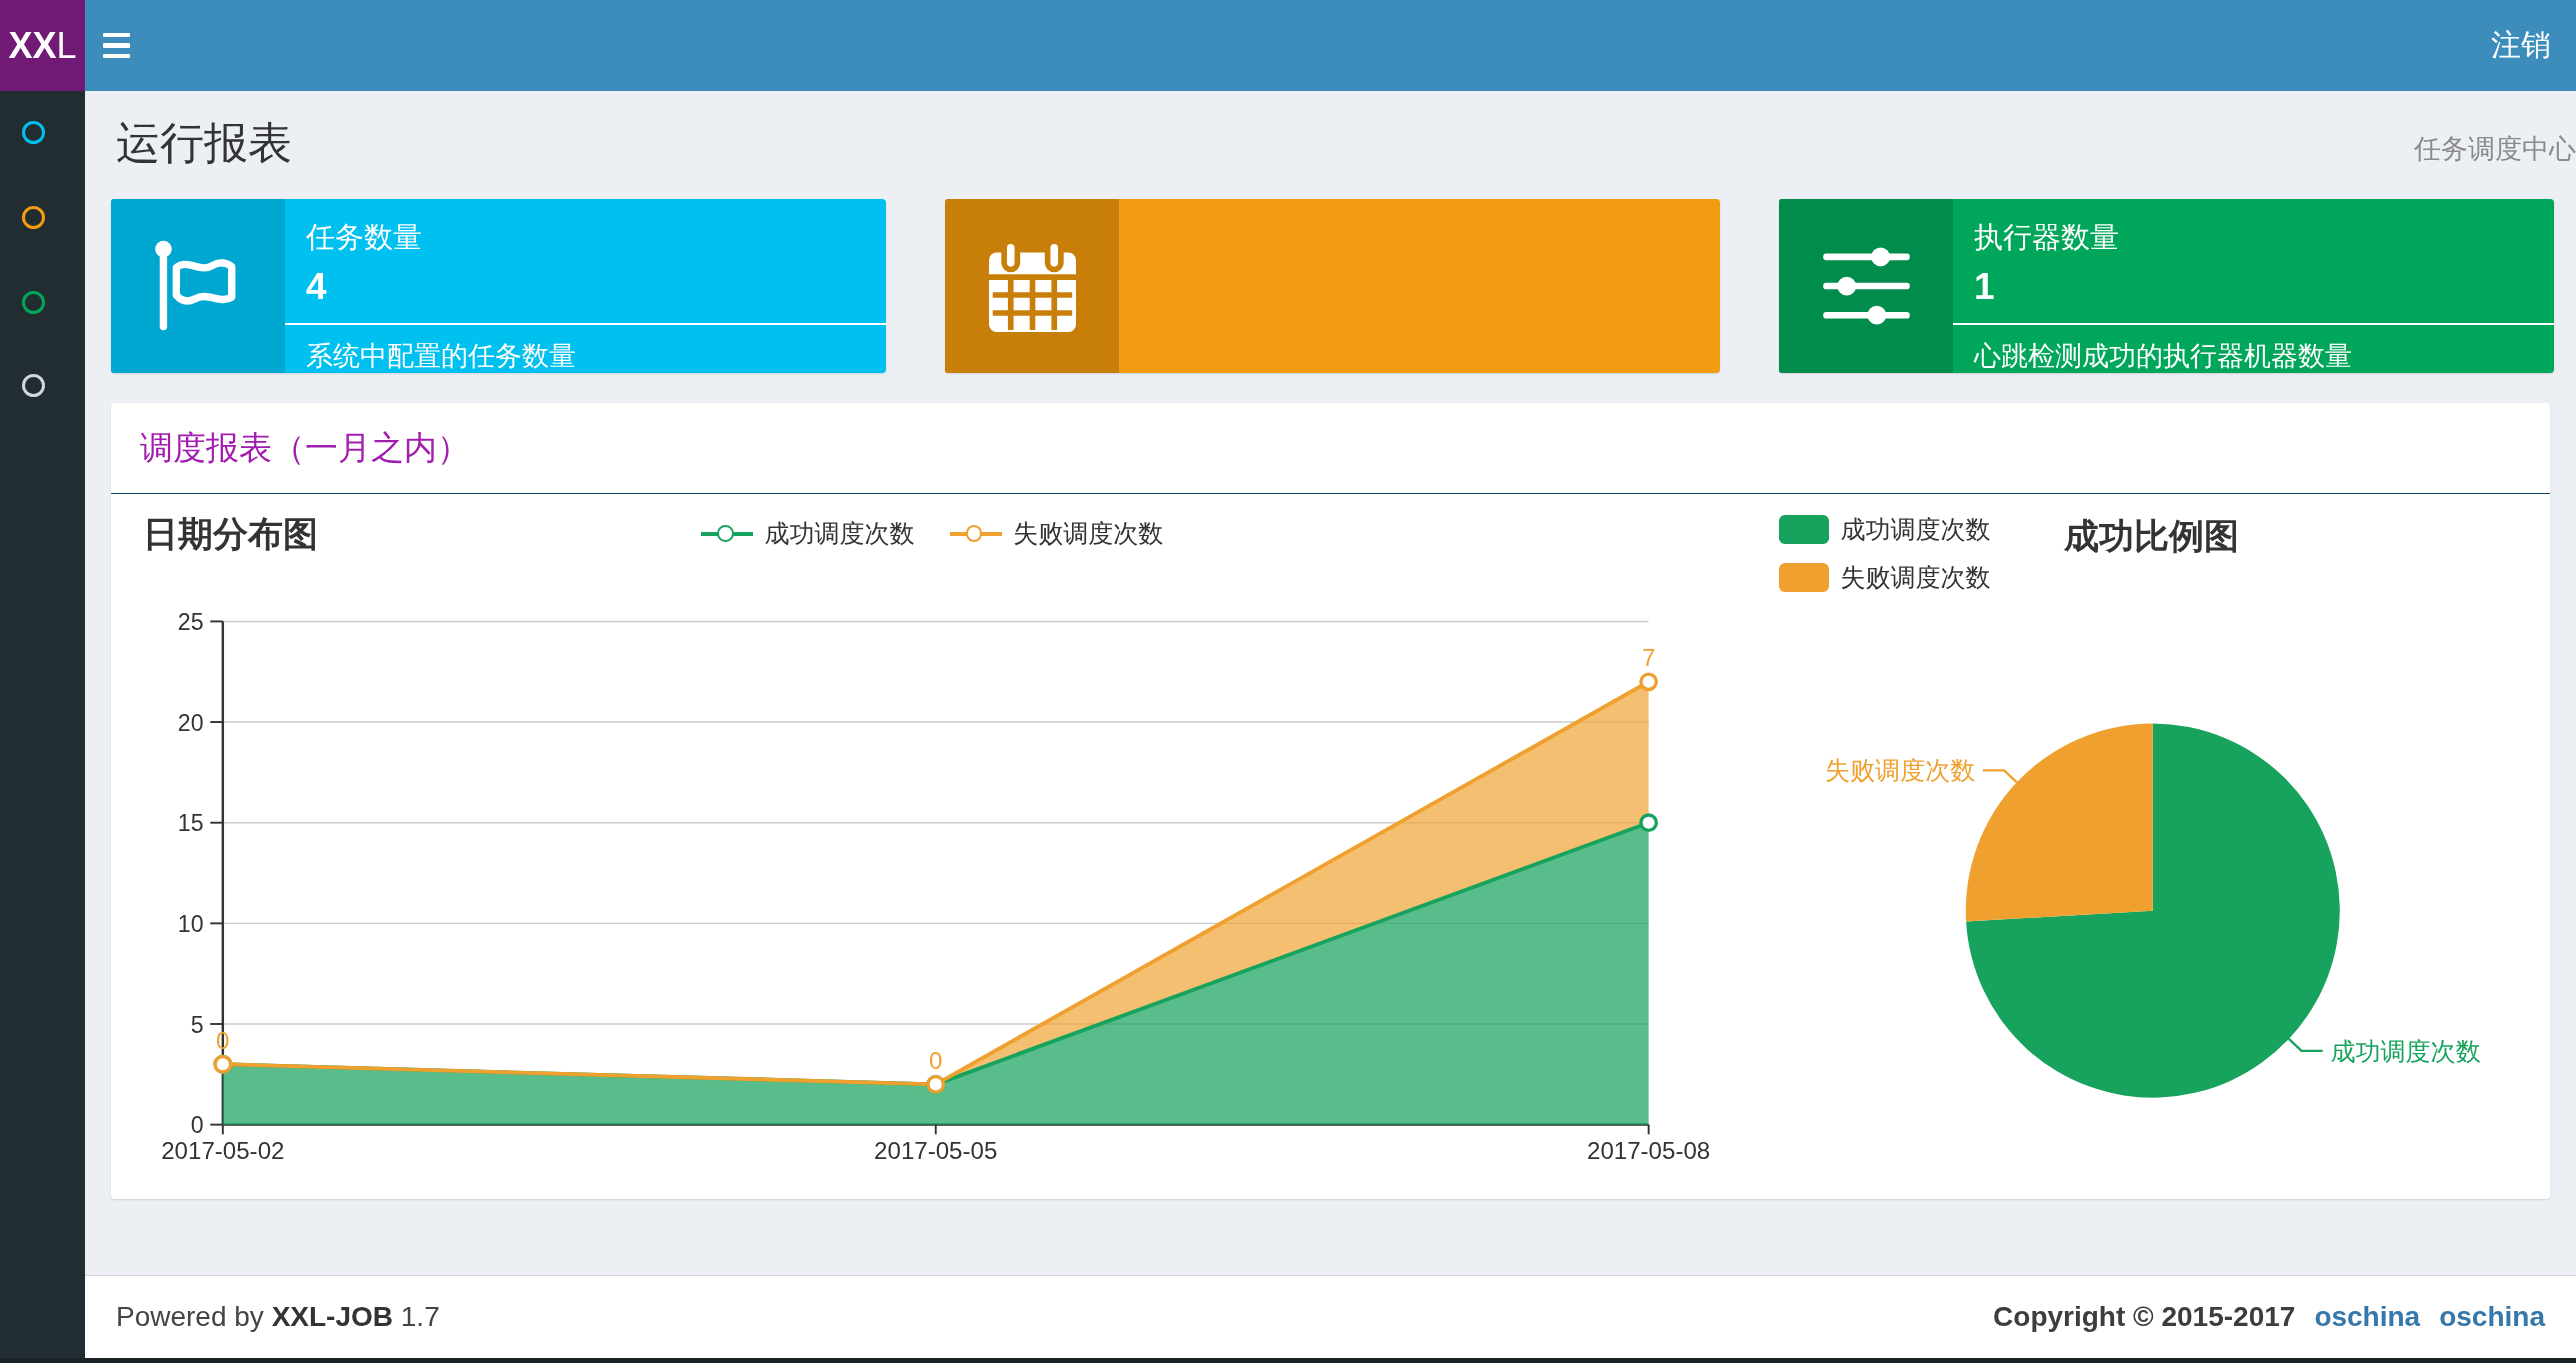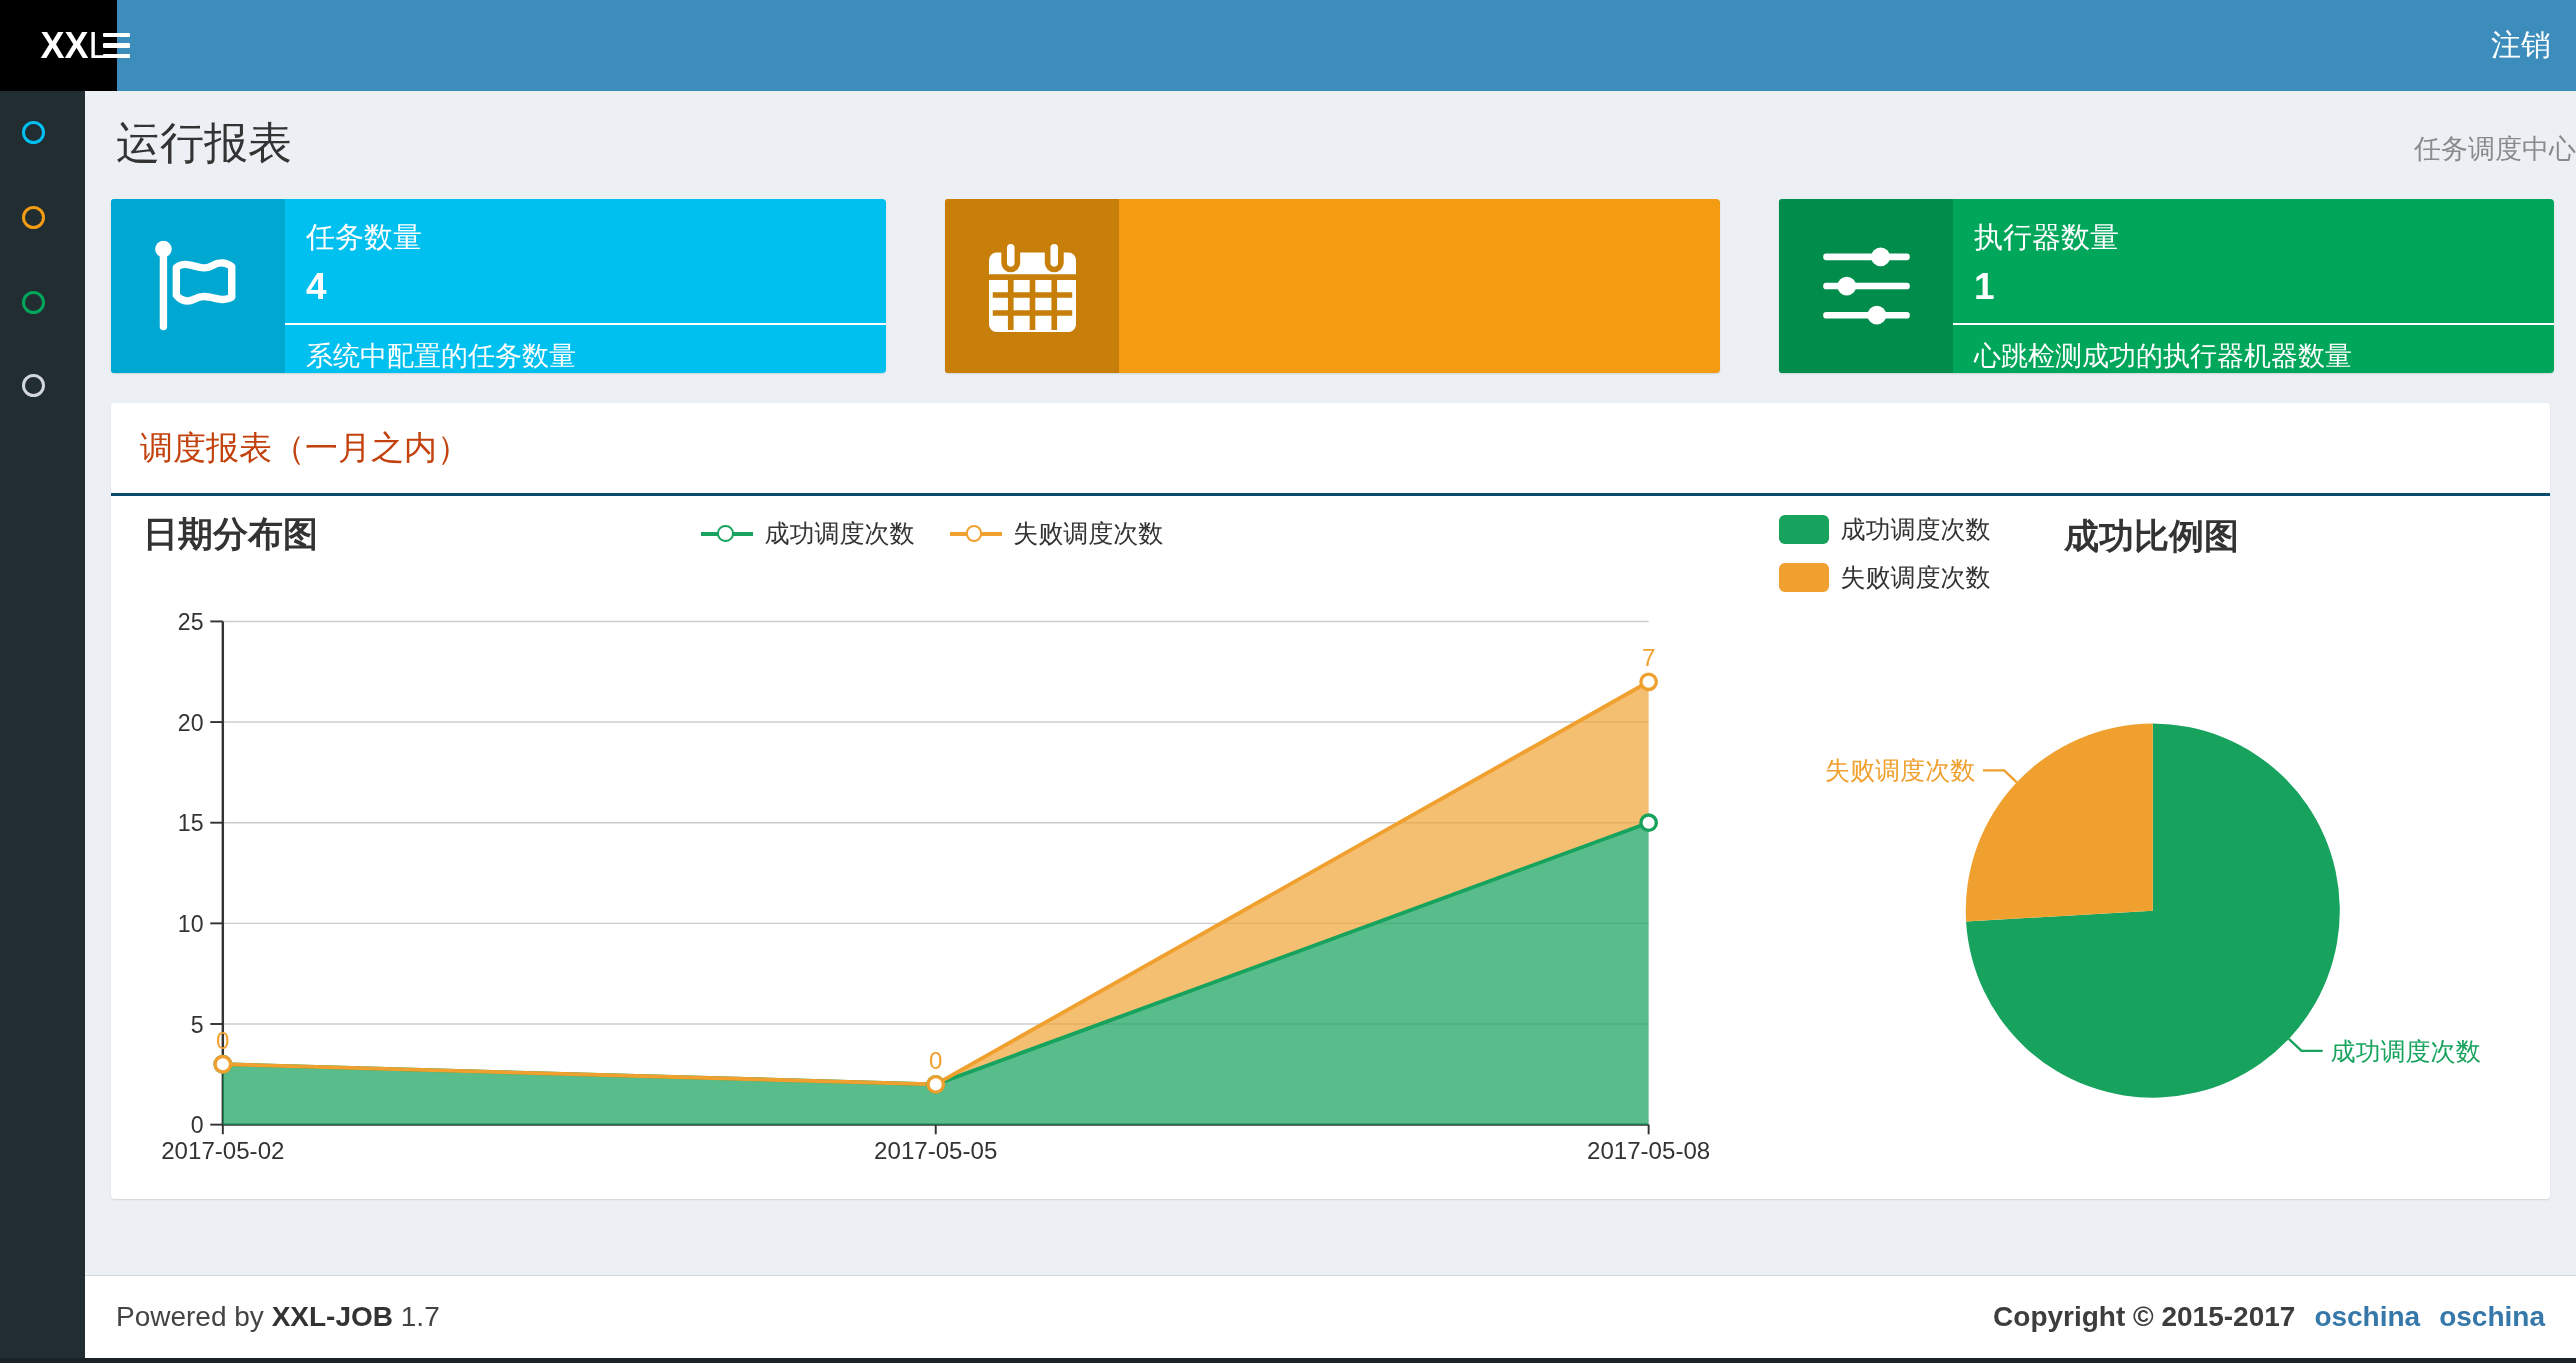--- a/index.html
+++ b/index.html
@@ -1,21 +1,21 @@
 <!DOCTYPE html>
 <html><head>
 <meta charset="utf-8">
 <style>
   html,body{margin:0;padding:0;background:#11181d;font-family:"Liberation Sans","DejaVu Sans",sans-serif;}
   .screen{position:relative;width:2576px;height:1363px;background:#1a2226;overflow:hidden;}
 
   
   .header{position:absolute;left:0;top:0;width:2576px;height:91px;background:#3c8dbc;z-index:5;}
-  .logo{position:absolute;left:0;top:0;width:85px;height:91px;background:#000000;color:#fff;
-        display:flex;align-items:center;justify-content:center;font-size:36px;padding-left:32px;}
+  .logo{position:absolute;left:0;top:0;width:85px;height:91px;background:#701a75;color:#fff;
+        display:flex;align-items:center;justify-content:center;font-size:36px;}
   .logo b{font-weight:700;}
   .logo span{font-weight:300;}
   .toggle{position:absolute;left:85px;top:0;width:62px;height:91px;display:flex;flex-direction:column;
           align-items:center;justify-content:center;gap:5.8px;cursor:pointer;}
   .toggle .bar{width:27px;height:4.8px;background:#fff;border-radius:1px;}
   .logout{position:absolute;right:0;top:0;height:91px;display:flex;align-items:center;
           padding:0 25px;color:#fff;font-size:30px;cursor:pointer;}
 
   
   .sidebar{position:absolute;left:0;top:91px;width:85px;height:1267px;background:#222d32;z-index:4;}
@@ -36,22 +36,22 @@
             border-radius:2.9px 0 0 2.9px;}
   .card-body{flex:1;padding:19px 25px 0 21px;border-radius:0 2.9px 2.9px 0;}
   .c-title{font-size:29px;}
   .c-value{font-size:37px;font-weight:700;margin-top:7.7px;}
   .c-hr{height:1.9px;background:#fff;border:0;margin:15.4px -25px 13.5px -21px;}
   .c-desc{font-size:27px;}
 
   
   .panel{position:absolute;left:26px;top:312px;width:2439px;height:796px;background:#fff;
          border-radius:3.9px;box-shadow:0 1px 1.9px rgba(0,0,0,.12);}
-  .panel-header{height:90px;border-bottom:3px solid #0c4a6e;display:flex;align-items:center;
-                padding-left:29px;font-size:33px;color:#c2410c;}
+  .panel-header{height:90px;border-bottom:1px solid #0c4a6e;display:flex;align-items:center;
+                padding-left:29px;font-size:33px;color:#a21caf;}
   .chart-title{position:absolute;left:32px;top:108px;font-size:35px;font-weight:700;color:#333;}
   .pie-title{position:absolute;left:1953px;top:110px;font-size:35px;font-weight:700;color:#333;}
   .line-legend{position:absolute;left:590px;top:114px;display:flex;gap:35px;align-items:center;}
   .legend-item{display:flex;align-items:center;gap:11.6px;font-size:25px;color:#333;cursor:pointer;}
   .lm{position:relative;width:52px;height:19px;flex:0 0 52px;}
   .lm-line{position:absolute;left:0;top:7.7px;width:52px;height:3.9px;}
   .lm-dot{position:absolute;left:16.4px;top:1px;width:12.5px;height:12.5px;border-radius:50%;
           background:#fff;border:2.9px solid;}
   .pie-legend{position:absolute;left:1668px;top:110px;display:flex;flex-direction:column;gap:15.4px;}
   .swatch{width:50px;height:29px;border-radius:5.8px;flex:0 0 50px;}

